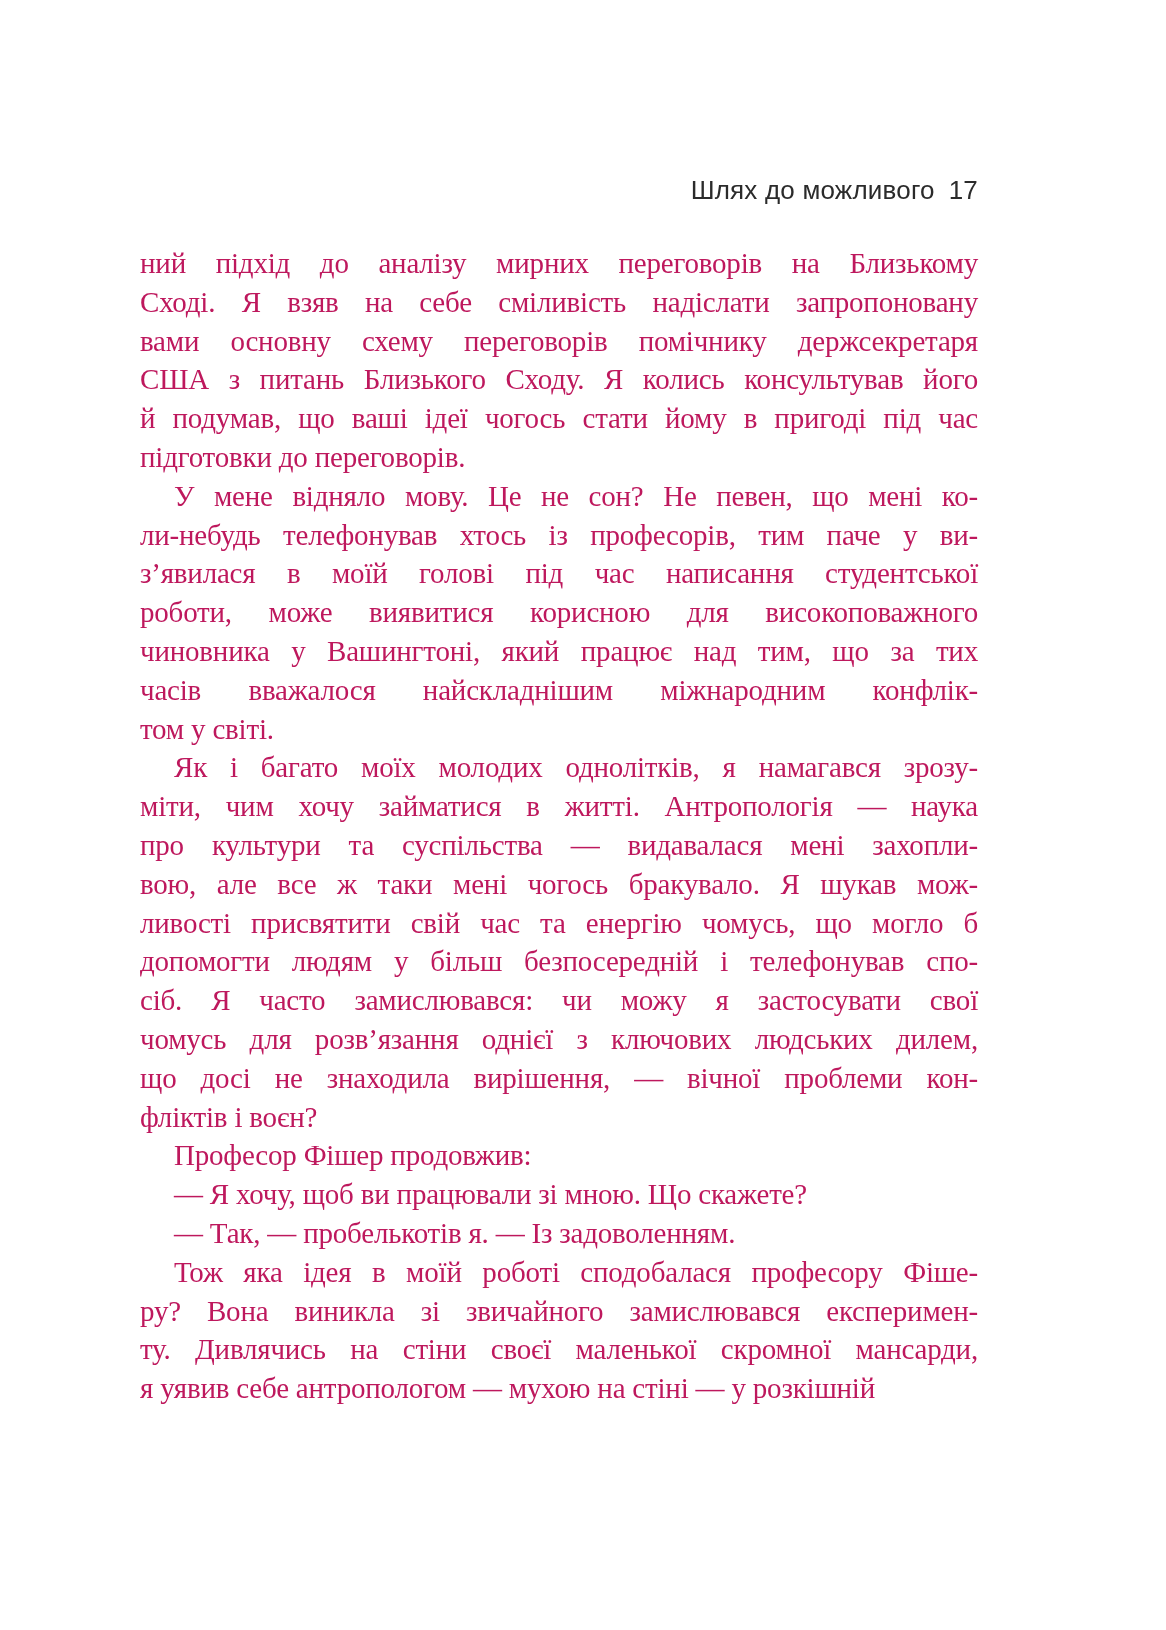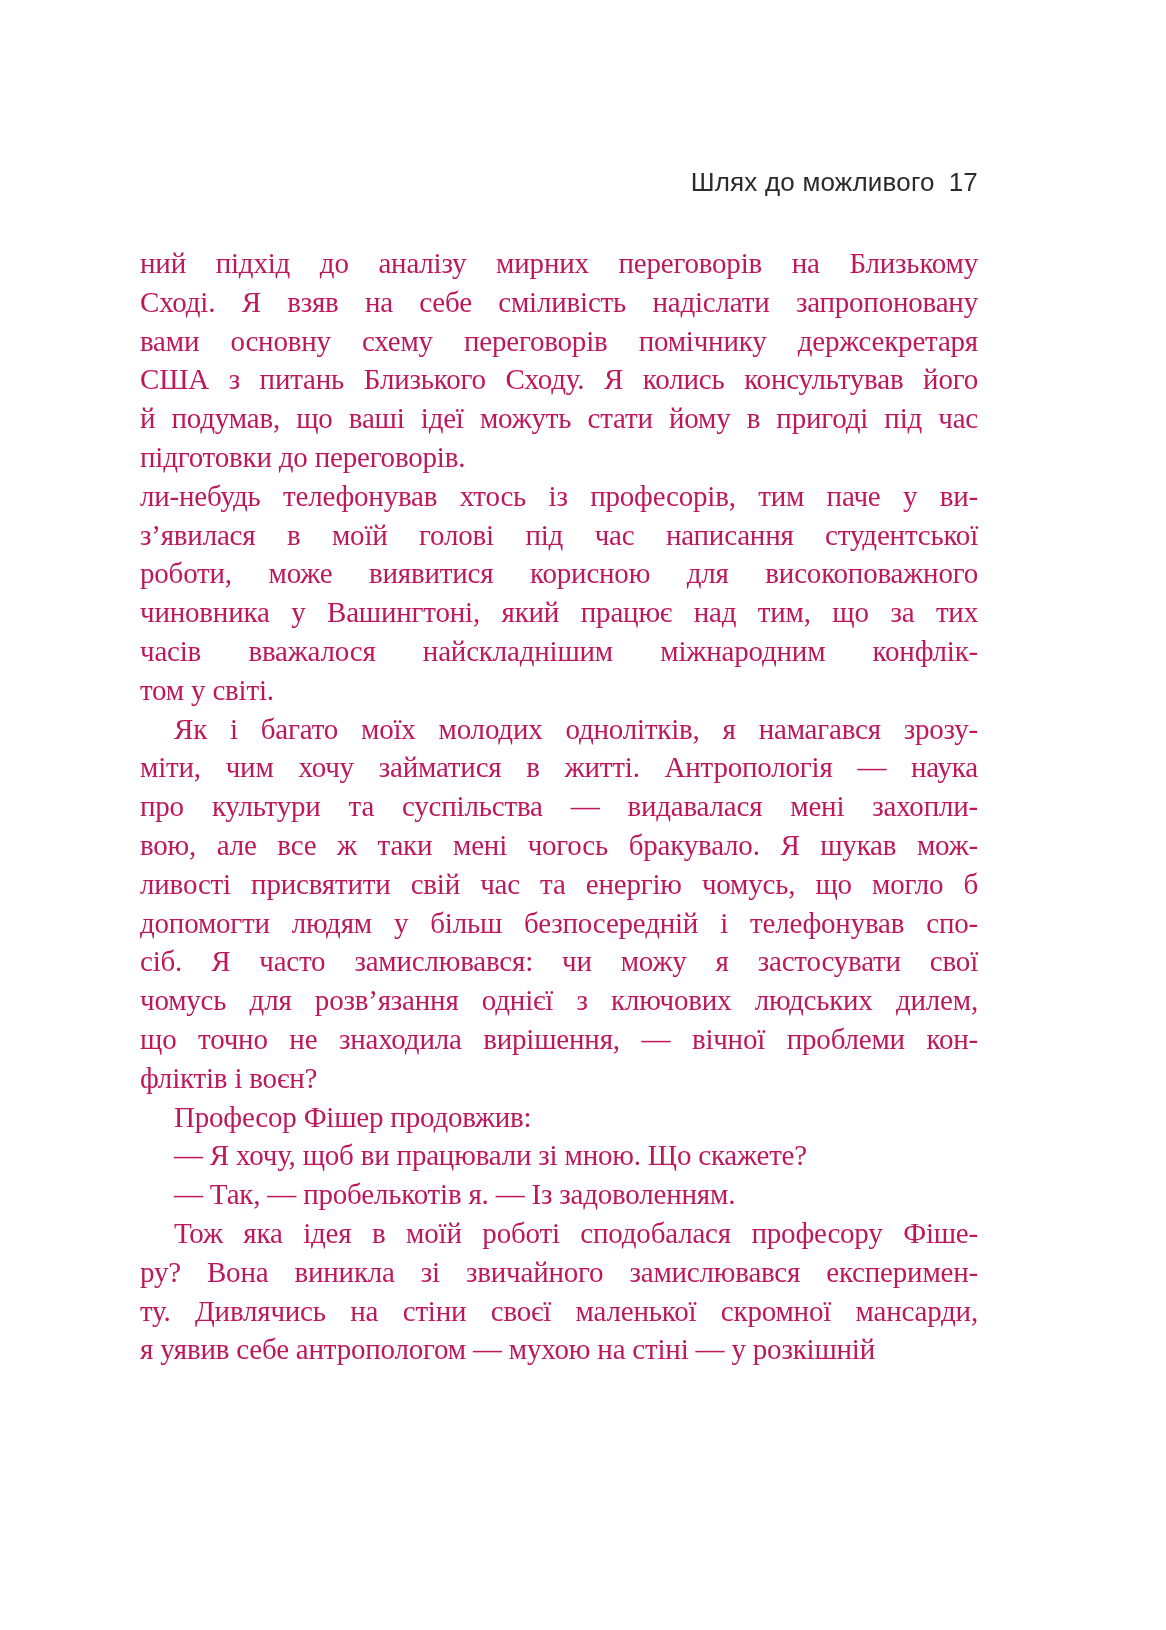--- a/index.html
+++ b/index.html
@@ -9,21 +9,21 @@
   }
   .page {
     position: relative;
     width: 1166px;
     height: 1630px;
     background: #ffffff;
     overflow: hidden;
   }
   .running-header {
     position: absolute;
-    top: 168px;
+    top: 176px;
     right: 188px;
     font-family: "Liberation Sans", sans-serif;
     font-size: 26px;
     line-height: 28px;
     color: #2b2b2b;
     letter-spacing: 0.2px;
     white-space: nowrap;
   }
   .running-header .pagenum {
     margin-left: 14px;
@@ -57,37 +57,38 @@
 
 <div class="page">
   <div class="running-header">
     <span>Шлях до можливого</span><span class="pagenum">17</span>
   </div>
   <div class="text-block">
       <div class="line">ний підхід до аналізу мирних переговорів на Близькому</div>
       <div class="line">Сході. Я взяв на себе сміливість надіслати запропоновану</div>
       <div class="line">вами основну схему переговорів помічнику держсекретаря</div>
       <div class="line">США з питань Близького Сходу. Я колись консультував його</div>
-      <div class="line">й подумав, що ваші ідеї можуть стати йому в пригоді під час</div>
+      <div class="line">й подумав, що ваші ідеї чогось стати йому в пригоді під час</div>
       <div class="line last">підготовки до переговорів.</div>
+      <div class="line indent">У мене відняло мову. Це не сон? Не певен, що мені ко-</div>
       <div class="line">ли-небудь телефонував хтось із професорів, тим паче у ви-</div>
       <div class="line">з’явилася в моїй голові під час написання студентської</div>
       <div class="line">роботи, може виявитися корисною для високоповажного</div>
       <div class="line">чиновника у Вашингтоні, який працює над тим, що за тих</div>
       <div class="line">часів вважалося найскладнішим міжнародним конфлік-</div>
       <div class="line last">том у світі.</div>
       <div class="line indent">Як і багато моїх молодих однолітків, я намагався зрозу-</div>
       <div class="line">міти, чим хочу займатися в житті. Антропологія — наука</div>
       <div class="line">про культури та суспільства — видавалася мені захопли-</div>
       <div class="line">вою, але все ж таки мені чогось бракувало. Я шукав мож-</div>
       <div class="line">ливості присвятити свій час та енергію чомусь, що могло б</div>
       <div class="line">допомогти людям у більш безпосередній і телефонував спо-</div>
       <div class="line">сіб. Я часто замислювався: чи можу я застосувати свої</div>
       <div class="line">чомусь для розв’язання однієї з ключових людських дилем,</div>
-      <div class="line">що точно не знаходила вирішення, — вічної проблеми кон-</div>
+      <div class="line">що досі не знаходила вирішення, — вічної проблеми кон-</div>
       <div class="line last">фліктів і воєн?</div>
       <div class="line indent last">Професор Фішер продовжив:</div>
       <div class="line indent last">— Я хочу, щоб ви працювали зі мною. Що скажете?</div>
       <div class="line indent last">— Так, — пробелькотів я. — Із задоволенням.</div>
       <div class="line indent">Тож яка ідея в моїй роботі сподобалася професору Фіше-</div>
       <div class="line">ру? Вона виникла зі звичайного замислювався експеримен-</div>
       <div class="line">ту. Дивлячись на стіни своєї маленької скромної мансарди,</div>
       <div class="line last">я уявив себе антропологом — мухою на стіні — у розкішній</div>
     </div>
 </div>

